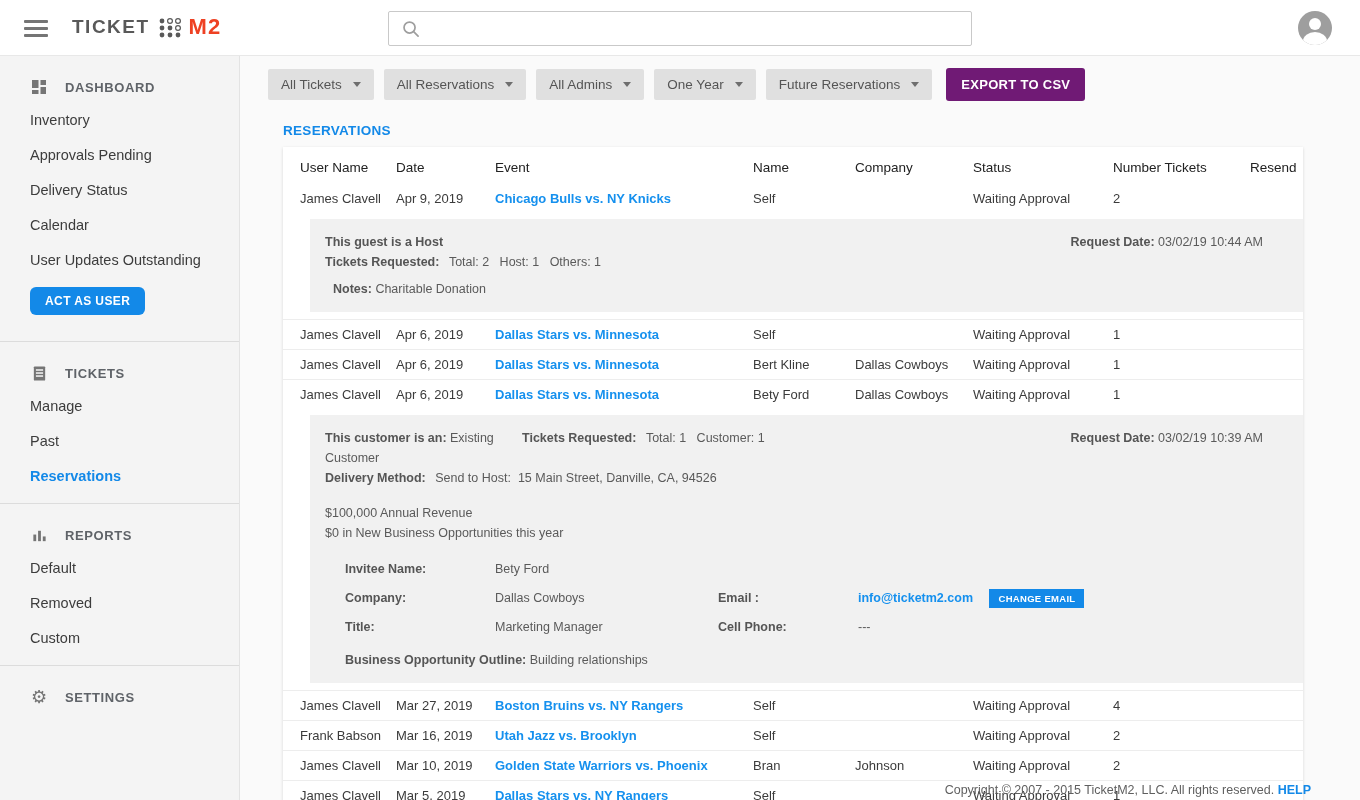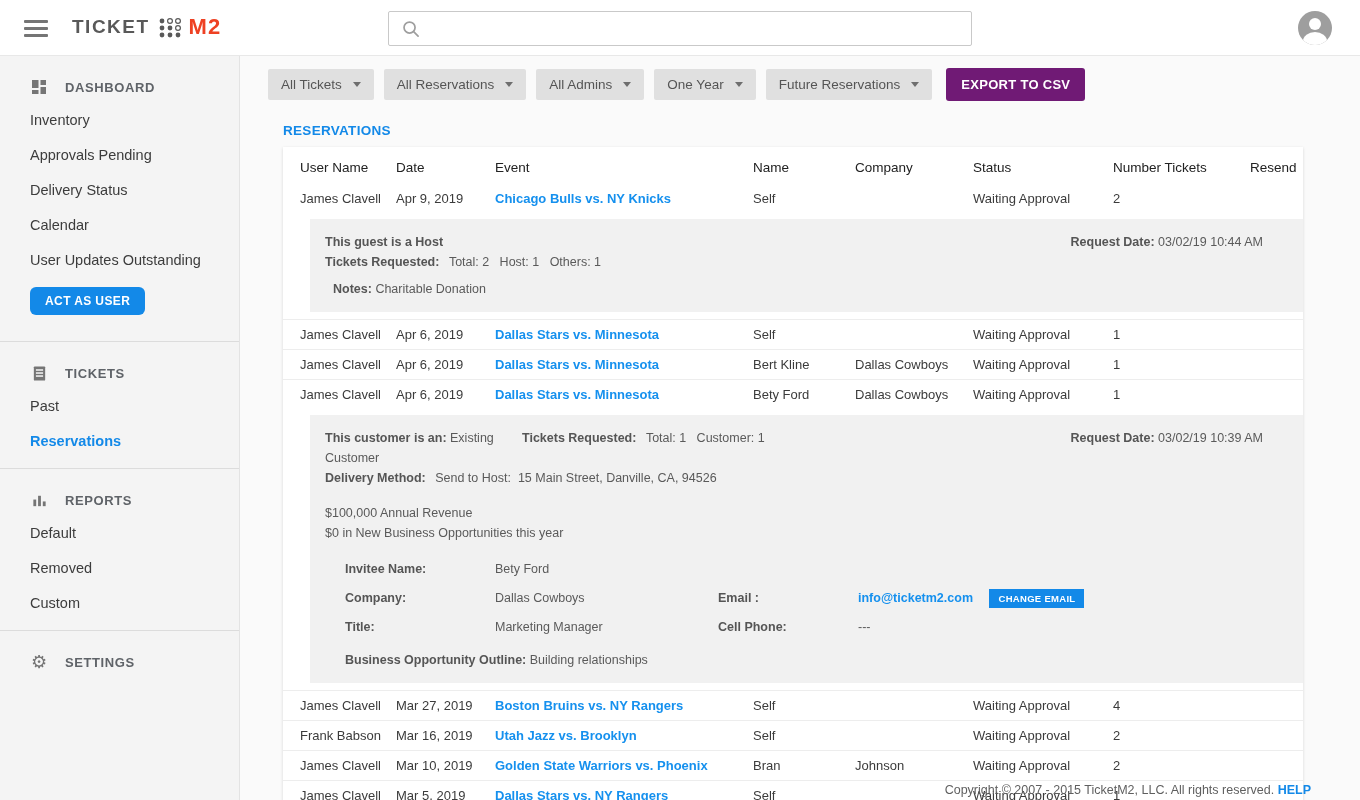--- a/index.html
+++ b/index.html
@@ -162,20 +162,21 @@
       <span class="icon">
         <svg width="17" height="17" viewBox="0 0 18 18">
           <rect x="3" y="1.5" width="12" height="15" rx="1" fill="#757575"></rect>
           <rect x="5.2" y="4.5" width="7.6" height="1.6" fill="#f4f4f4"></rect>
           <rect x="5.2" y="7.7" width="7.6" height="1.6" fill="#f4f4f4"></rect>
           <rect x="5.2" y="10.9" width="7.6" height="1.6" fill="#f4f4f4"></rect>
         </svg>
       </span>
       <span class="label">TICKETS</span>
     </div>
+    <div class="side-item">Manage</div>
     <div class="side-item">Past</div>
     <div class="side-item active">Reservations</div>
   </div>
 
   <div class="side-section">
     <div class="side-header">
       <span class="icon">
         <svg width="17" height="17" viewBox="0 0 18 18">
           <rect x="2.5" y="8" width="3" height="7" fill="#757575"></rect>
           <rect x="7.5" y="4" width="3" height="11" fill="#757575"></rect>

